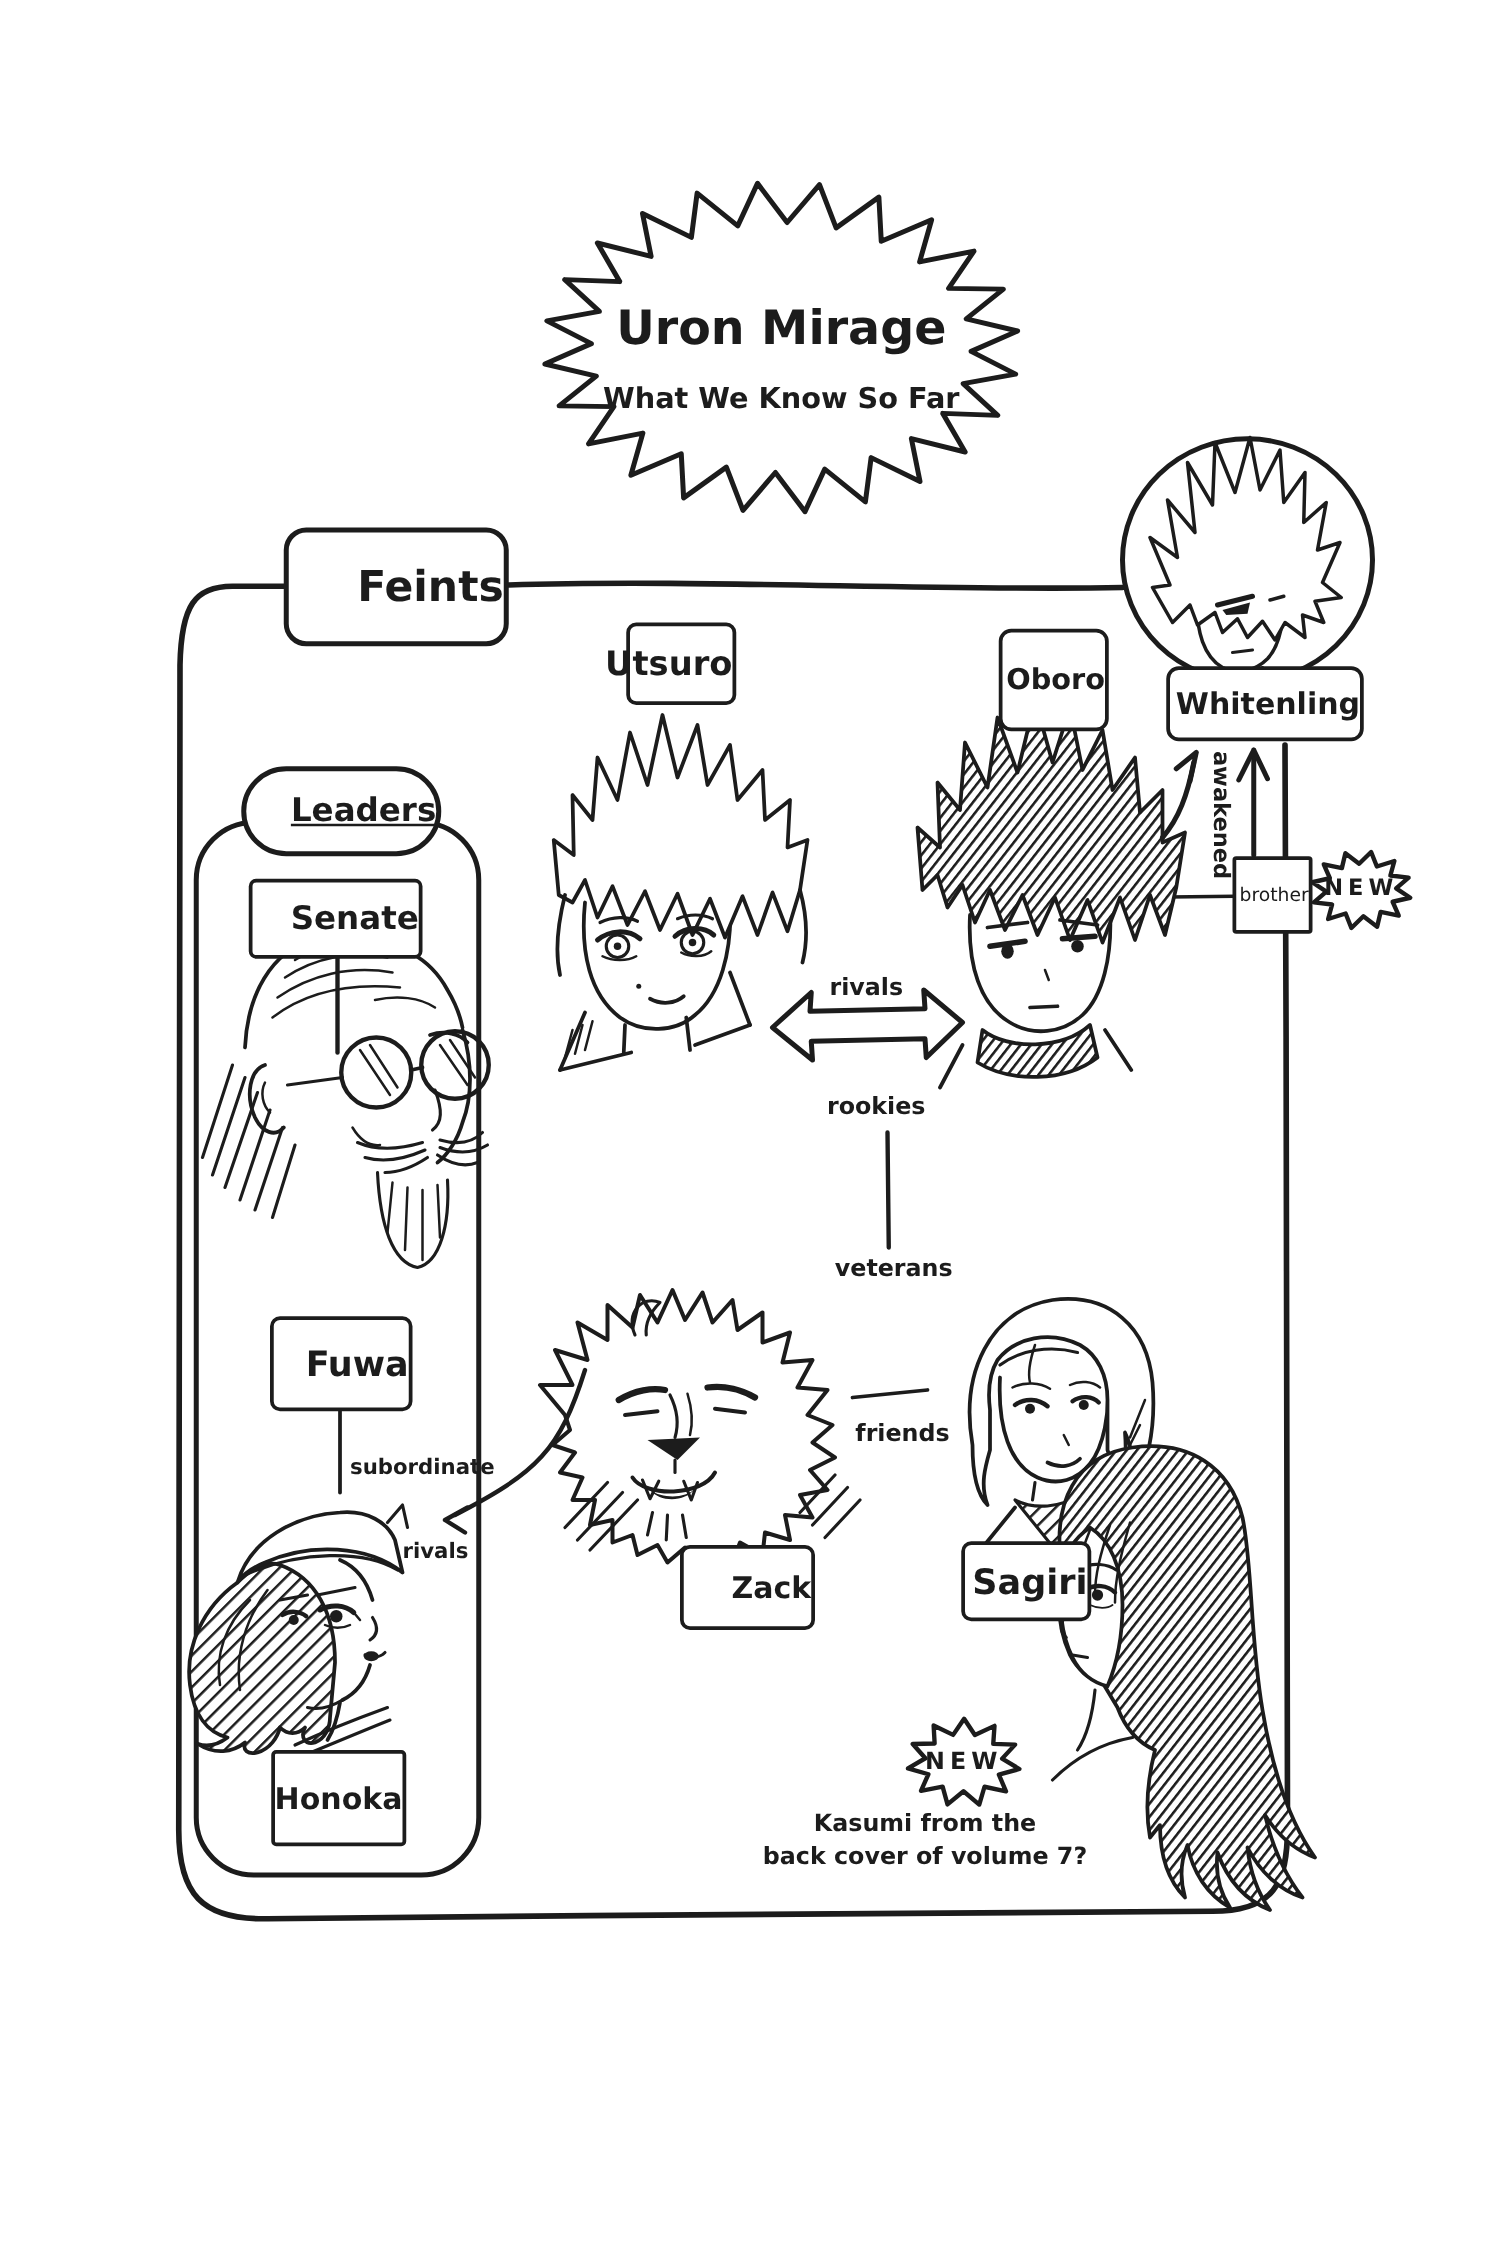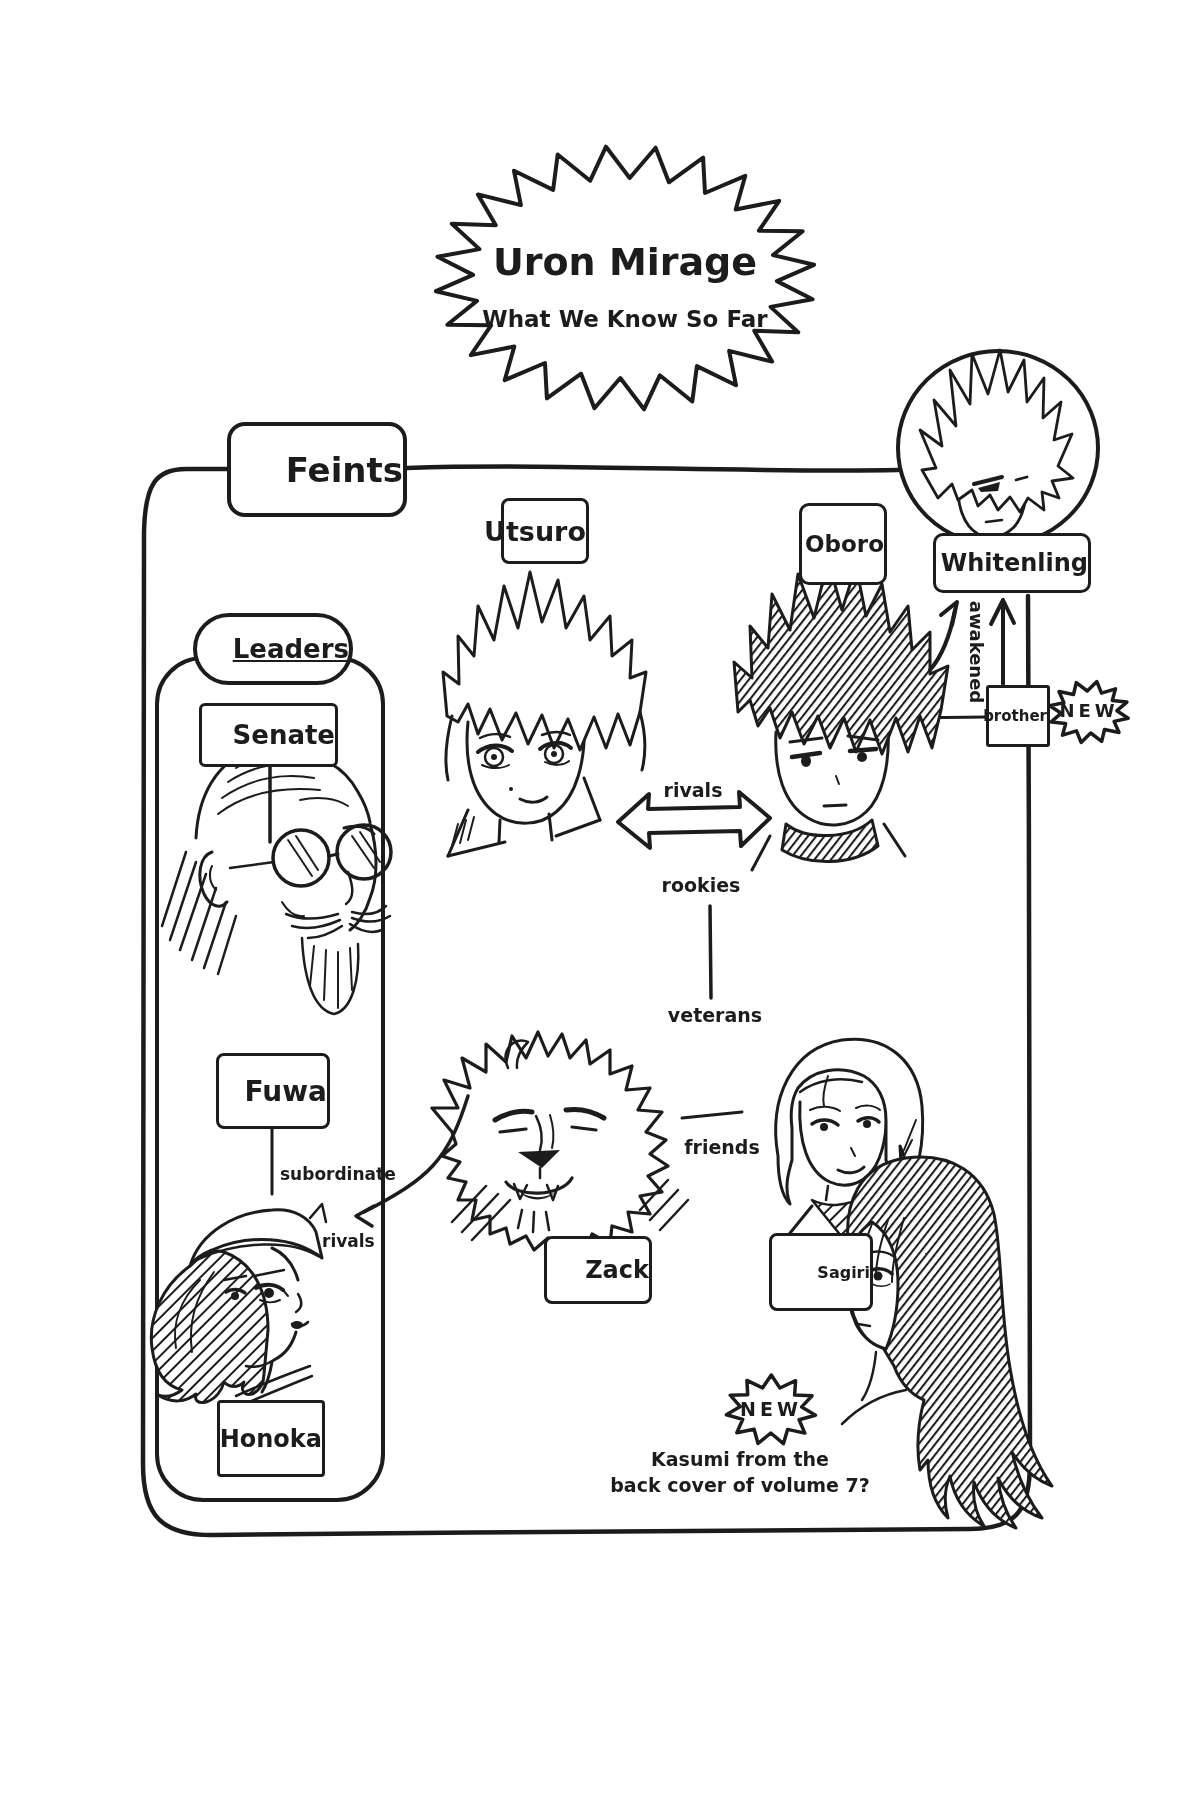--- a/index.html
+++ b/index.html
@@ -253,25 +253,25 @@
 </div>
 
 <div class="box" style="left:921px;top:533px;width:158px;height:60px;border-width:3.5px;border-radius:10px;font-size:24px;margin-left:12px;">
   <span>Whitenling</span>
 </div>
 
 <div class="box" style="left:544px;top:1236px;width:108px;height:68px;border-width:3.5px;border-radius:8px;font-size:24px;">
   <span>Zack</span>
 </div>
 
-<div class="box" style="left:769px;top:1233px;width:104px;height:78px;border-width:3.5px;border-radius:8px;font-size:16px;">
+<div class="box" style="left:769px;top:1233px;width:104px;height:64px;border-width:3.5px;border-radius:8px;font-size:28px;">
   <span>Sagiri</span>
 </div>
 
-<div class="box" style="left:986px;top:685px;width:64px;height:62px;border-width:3.5px;border-radius:3px;font-size:15px;font-weight:700;">
+<div class="box" style="left:986px;top:685px;width:64px;height:62px;border-width:3.5px;border-radius:3px;font-size:15px;font-weight:400;">
   <span>brother</span>
 </div>
 
 <div class="lbl ctr" style="left:633px;top:779px;width:120px;font-size:19px;">rivals</div>
 <div class="lbl ctr" style="left:641px;top:874px;width:120px;font-size:19px;">rookies</div>
 <div class="lbl ctr" style="left:655px;top:1004px;width:120px;font-size:19px;">veterans</div>
 <div class="lbl ctr" style="left:662px;top:1136px;width:120px;font-size:19px;">friends</div>
 <div class="lbl" style="left:280px;top:1164px;font-size:17px;">subordinate</div>
 <div class="lbl" style="left:322px;top:1231px;font-size:17px;">rivals</div>
 <div class="lbl ctr rot90" style="left:920px;top:640px;width:110px;height:24px;font-size:18px;">awakened</div>

